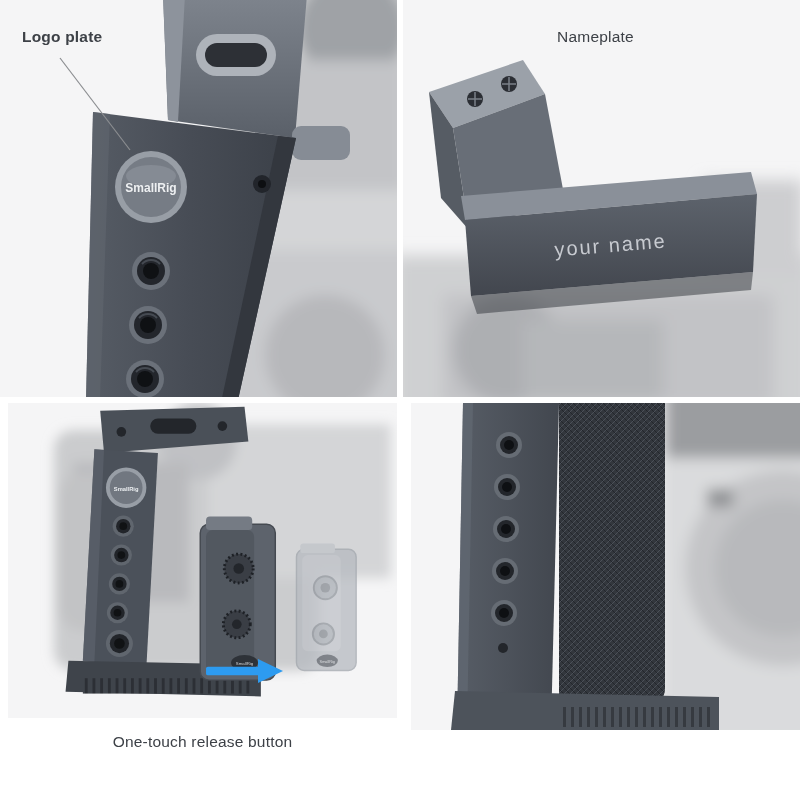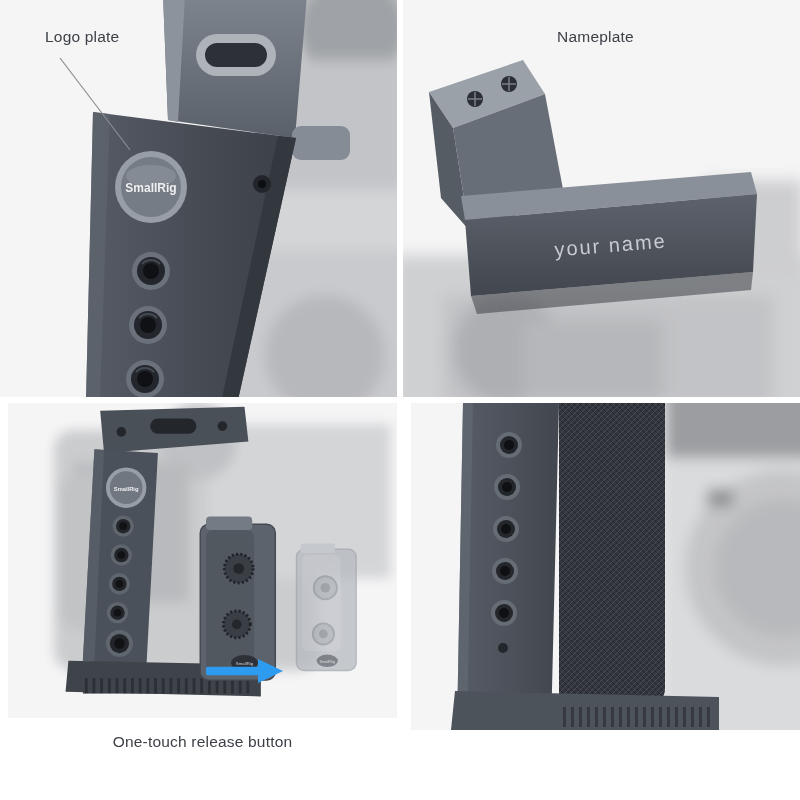--- a/index.html
+++ b/index.html
@@ -3,21 +3,21 @@
 <meta charset="utf-8">
 <style>
   html,body{margin:0;padding:0;background:#ffffff;}
   body{width:800px;height:800px;font-family:"Liberation Sans",sans-serif;}
   .grid{width:800px;height:800px;display:grid;grid-template-columns:397px 397px;grid-template-rows:397px 397px;gap:6px;background:#ffffff;}
   .panel{position:relative;overflow:hidden;background:#f5f5f6;}
   .panel.bottom{background:#ffffff;display:flex;flex-direction:column;margin-left:8px;}
   svg.photo{position:absolute;inset:0;width:100%;height:100%;display:block;}
   svg.photo-b{width:397px;height:327px;display:block;background:#f5f5f6;}
   .overlay-label{position:absolute;top:28px;font-size:15.5px;color:#3d4147;letter-spacing:.2px;}
-  .overlay-label.left{left:45px;}
+  .overlay-label.left{left:22px;font-weight:bold;}
   .overlay-label.center{left:0;right:12px;text-align:center;}
   .caption{height:70px;background:#ffffff;display:flex;justify-content:center;align-items:flex-start;padding-top:15px;font-size:15.5px;color:#3d4147;letter-spacing:.2px;}
   text{font-family:"Liberation Sans",sans-serif;}
 </style>
 </head>
 <body>
 
 <div class="grid">
 
   <section class="panel">

